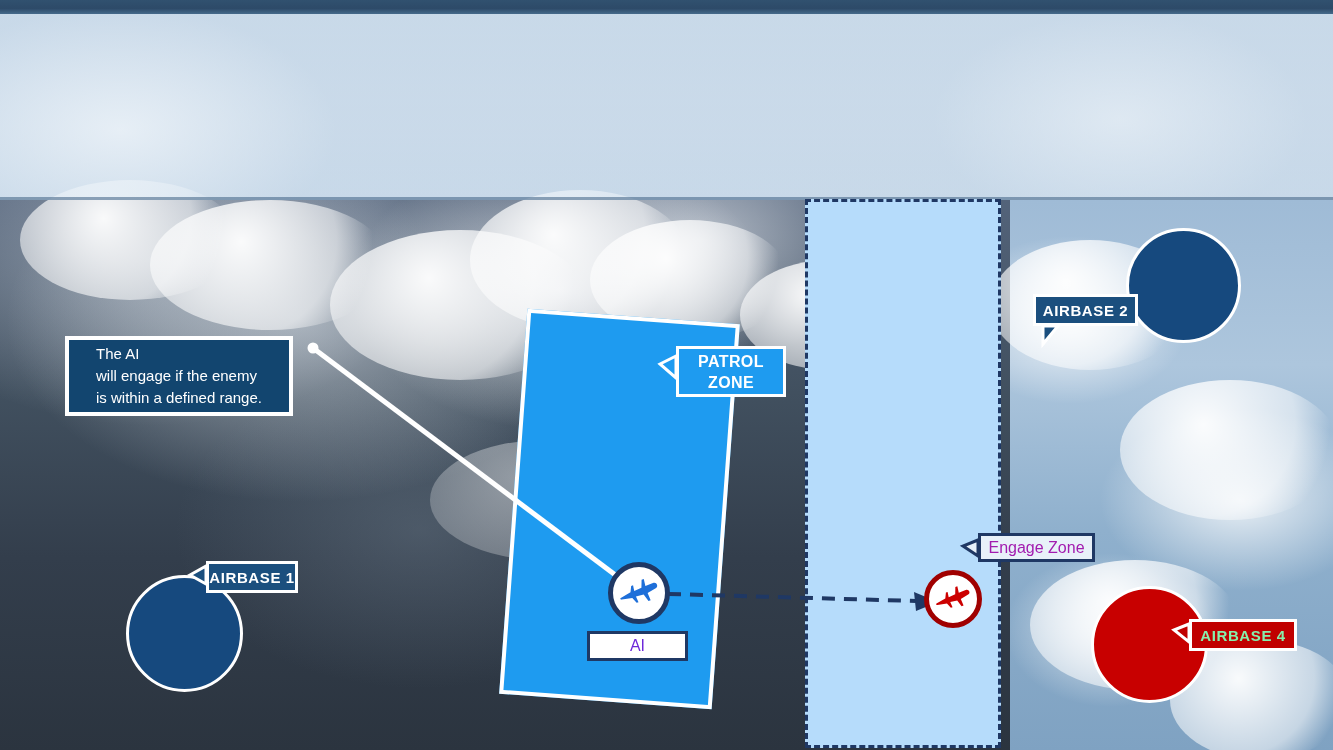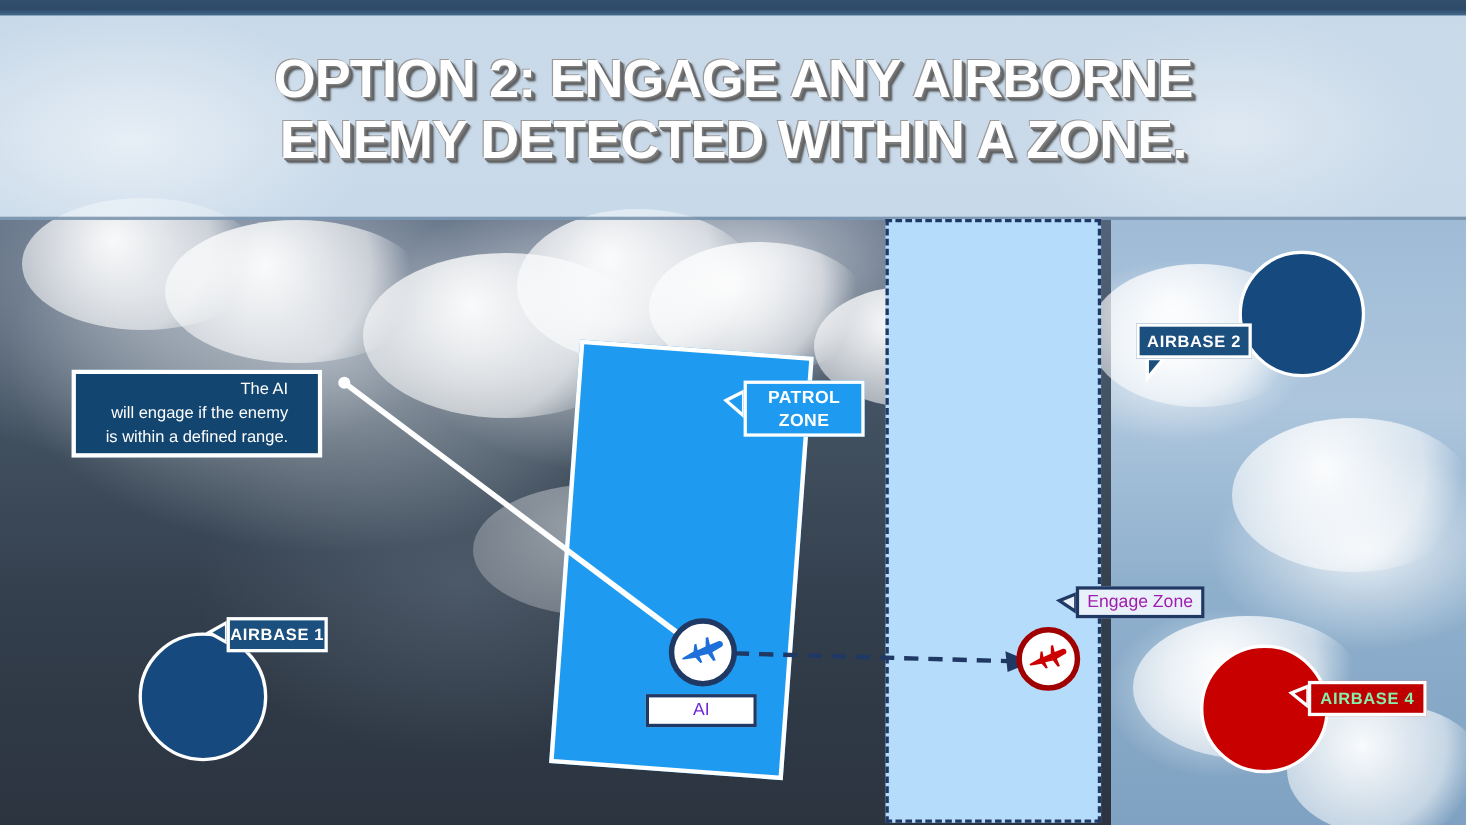--- a/index.html
+++ b/index.html
@@ -141,21 +141,21 @@
   #lbl-patrol{left:676px;top:346px;width:110px;height:51px;flex-direction:column;}
   #lbl-ai{left:587px;top:631px;width:101px;height:30px;}
   #lbl-engage{left:978px;top:533px;width:117px;height:29px;}
 
   
   .info-box{
     position:absolute;left:65px;top:336px;width:228px;height:80px;
     background:#12456f;border:4px solid #ffffff;box-sizing:border-box;
     color:#ffffff;font-size:15px;line-height:22px;
     display:flex;align-items:center;justify-content:center;
-    text-align:right;white-space:pre-line;padding:12px 6px;
+    text-align:left;white-space:pre-line;padding:12px 6px;
   }
 
   
   .jet-marker{
     position:absolute;border-radius:50%;background:#ffffff;
     box-sizing:border-box;display:flex;align-items:center;justify-content:center;
   }
   #jet-ai{left:608px;top:562px;width:62px;height:62px;border:5px solid #1f3864;}
   #jet-enemy{left:924px;top:570px;width:58px;height:58px;border:5px solid #a00000;}
 
@@ -183,22 +183,20 @@
   <div class="sky-right">
     <div class="cloud-puff" style="left:-20px;top:40px;width:200px;height:130px;"></div>
     <div class="cloud-puff" style="left:110px;top:180px;width:220px;height:140px;"></div>
     <div class="cloud-puff" style="left:20px;top:360px;width:210px;height:130px;"></div>
     <div class="cloud-puff" style="left:160px;top:440px;width:180px;height:120px;"></div>
   </div>
 
   <div class="header-band"></div>
   <div class="top-strip"></div>
   <div class="header-band-bottom"></div>
-  <div class="title">OPTION 2: ENGAGE ANY AIRBORNE
-ENEMY DETECTED WITHIN A ZONE.</div>
 
   <div class="engage-zone"></div>
 
   <div class="patrol-zone"></div>
 
   <div id="ab1-circle" class="circle navy"></div>
   <div id="ab2-circle" class="circle navy"></div>
   <div id="ab4-circle" class="circle red"></div>
 
   <svg class="overlay-svg" viewBox="0 0 1333 750">

